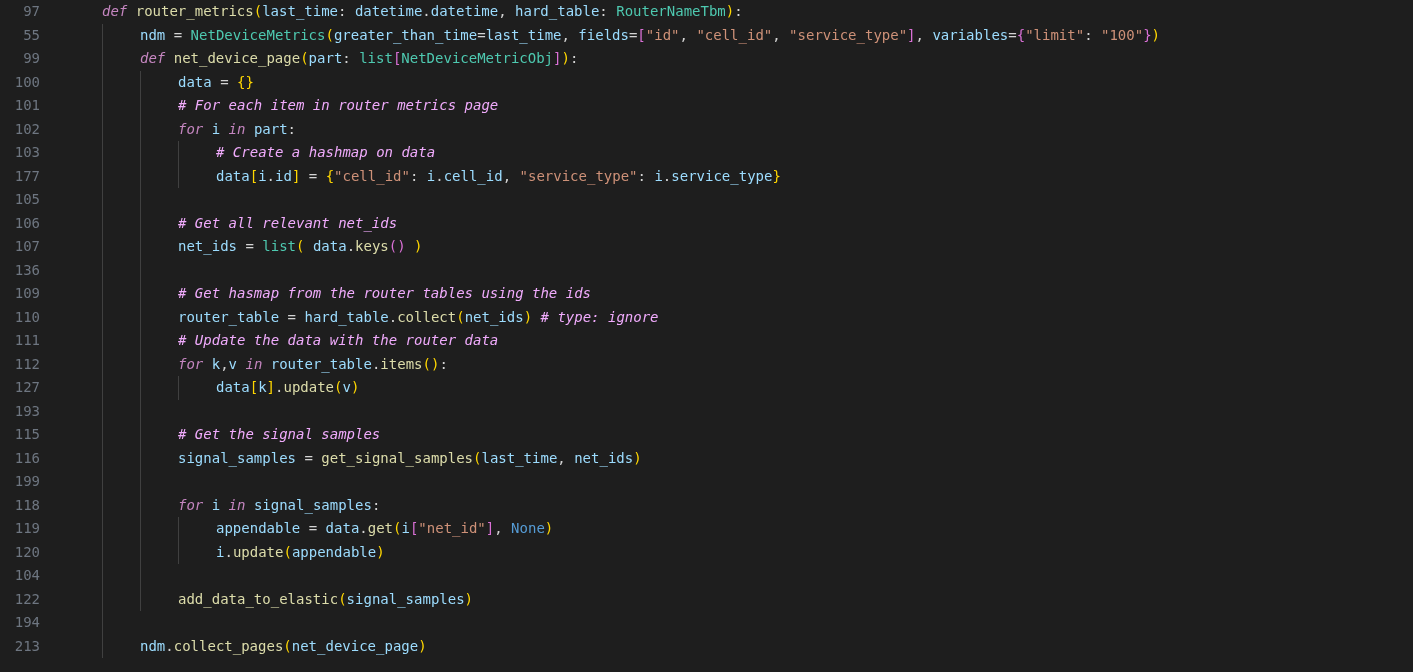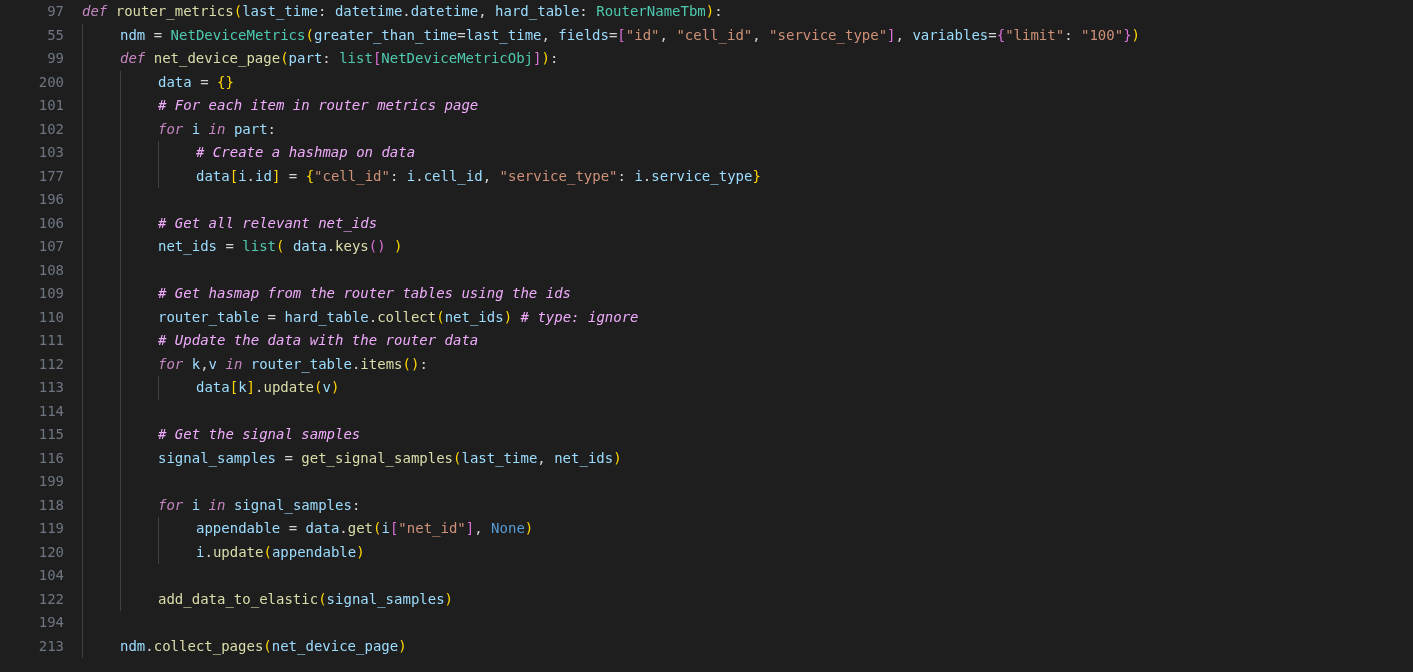--- a/index.html
+++ b/index.html
@@ -17,26 +17,26 @@
   display: flex;
   height: 100%;
 }
 .gutter {
   width: 58px;
   text-align: right;
   padding-right: 18px;
   color: #6e7681;
   user-select: none;
   flex-shrink: 0;
-  margin-left: 24px;
 }
 .code {
   flex: 1;
   white-space: pre;
   position: relative;
+  margin-left: 44px;
 }
 .line { height: 23.5px; }
 .cl { height: 23.5px; position: relative; }
 .indent-guide {
   border-left: 1px solid #404040;
   display: inline-block;
   height: 23.5px;
   vertical-align: top;
 }
 .kw { color: #c586c0; font-style: italic; }
@@ -54,35 +54,35 @@
 .typ { color: #4ec9b0; }
 </style>
 </head>
 <body>
 
 <div class="editor">
   <div class="gutter" id="gutter">
       <div class="line">97</div>
       <div class="line">55</div>
       <div class="line">99</div>
-      <div class="line">200</div>
+      <div class="line">100</div>
       <div class="line">101</div>
       <div class="line">102</div>
       <div class="line">103</div>
       <div class="line">177</div>
-      <div class="line">196</div>
+      <div class="line">105</div>
       <div class="line">106</div>
       <div class="line">107</div>
-      <div class="line">108</div>
+      <div class="line">136</div>
       <div class="line">109</div>
       <div class="line">110</div>
       <div class="line">111</div>
       <div class="line">112</div>
-      <div class="line">113</div>
-      <div class="line">114</div>
+      <div class="line">127</div>
+      <div class="line">193</div>
       <div class="line">115</div>
       <div class="line">116</div>
       <div class="line">199</div>
       <div class="line">118</div>
       <div class="line">119</div>
       <div class="line">120</div>
       <div class="line">104</div>
       <div class="line">122</div>
       <div class="line">194</div>
       <div class="line">213</div>

